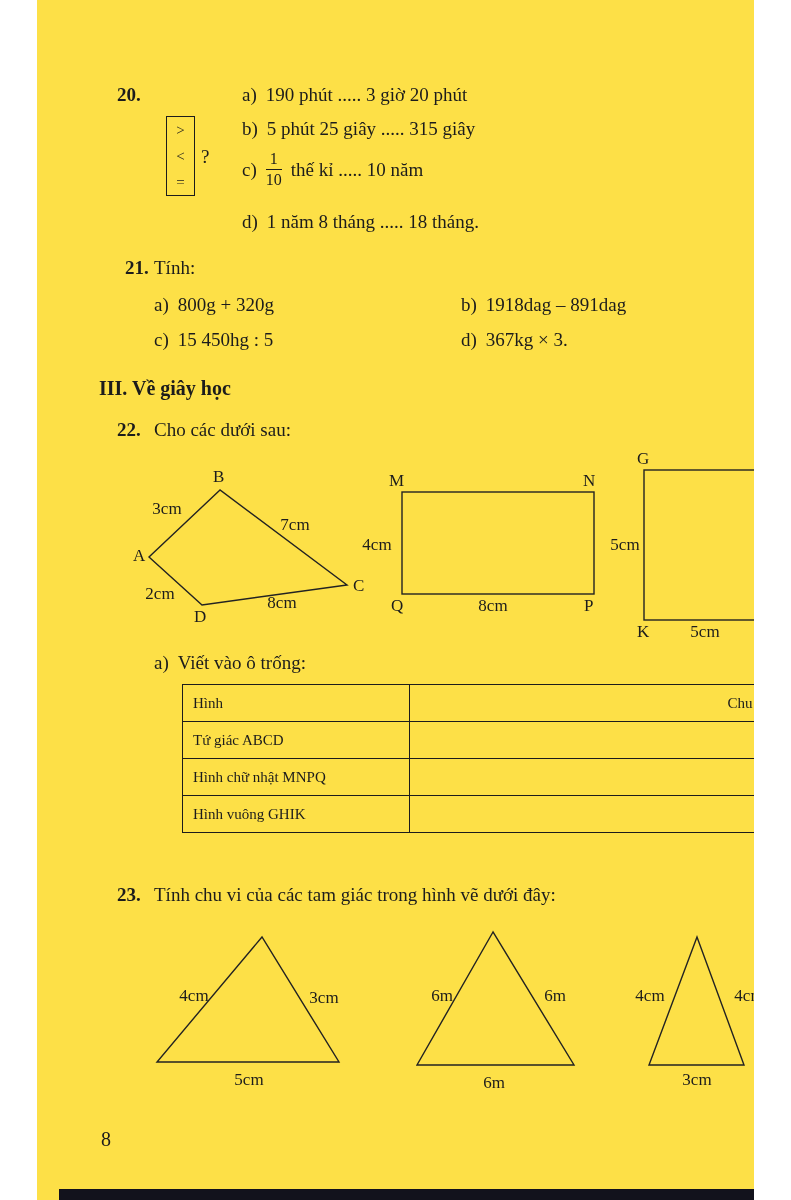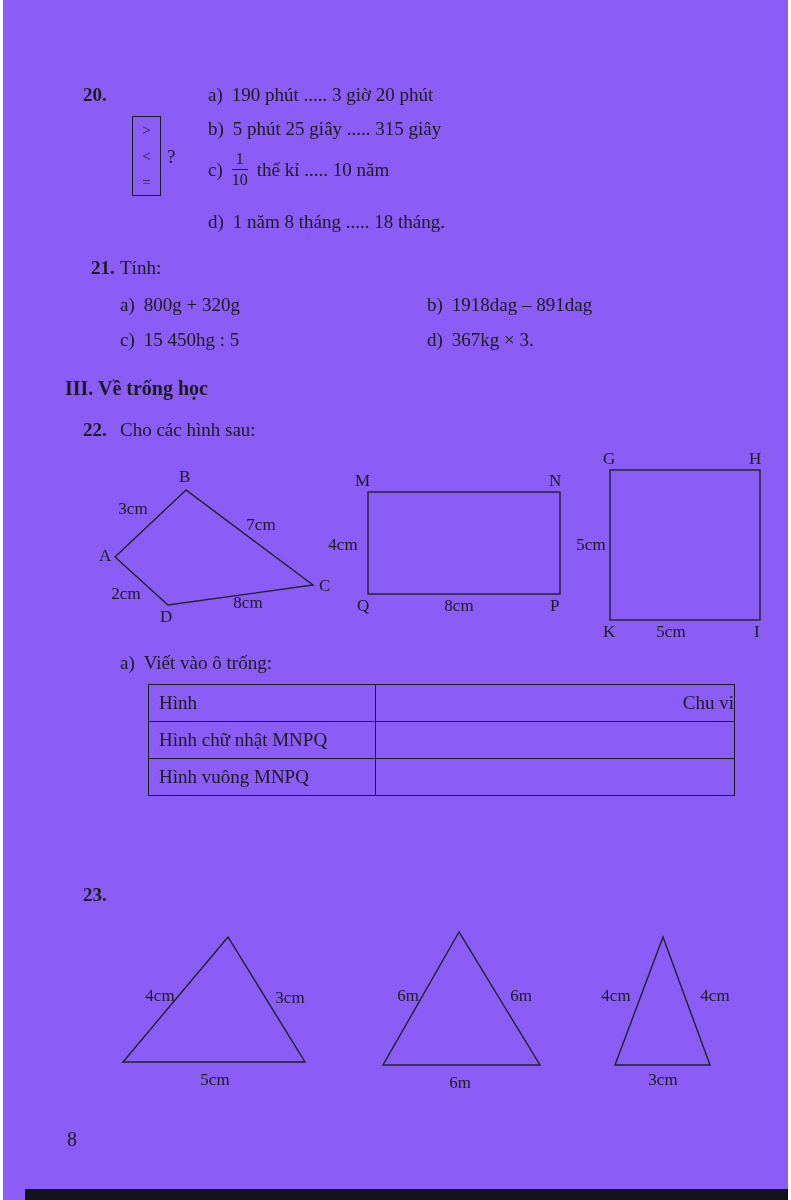--- a/index.html
+++ b/index.html
@@ -1,35 +1,35 @@
 <!DOCTYPE html>
 <html><head>
 <meta charset="utf-8">
 <style>
   * { margin:0; padding:0; box-sizing:border-box; }
   html, body { background:#ffffff; }
   body { font-family:"Liberation Serif","DejaVu Serif",serif; color:#1c1c1c; }
-  .page { position:relative; width:785px; height:1200px; background:#8b5cf6; overflow:hidden; margin:0 auto; }
+  .page { position:relative; width:717px; height:1200px; background:#fde047; overflow:hidden; margin:0 auto; }
   .line { position:absolute; font-size:19px; white-space:nowrap; }
   .bold { font-weight:700; }
   .lbl { display:inline-block; margin-right:9px; }
   .flexline { display:flex; align-items:center; }
   .frac { display:inline-flex; flex-direction:column; align-items:center; font-size:16px; line-height:1.15; margin-right:9px; }
   .frac .num { padding:0 4px 1px; border-bottom:1.5px solid #1c1c1c; }
   .frac .den { padding-top:1px; }
   .compare-box { position:absolute; left:129px; top:116px; width:29px; height:80px; border:1.6px solid #1c1c1c;
                  display:flex; flex-direction:column; align-items:center; justify-content:space-around; }
   .compare-box span { font-size:15px; line-height:1; }
   .qmark { position:absolute; left:164px; top:146px; font-size:19px; }
   .section-title { position:absolute; font-size:20px; font-weight:700; }
   svg { position:absolute; }
   svg text { font-family:"Liberation Serif","DejaVu Serif",serif; font-size:17px; fill:#1c1c1c; }
   svg .shape { fill:none; stroke:#222222; stroke-width:1.4px; }
   svg .mid { text-anchor:middle; }
-  .fill-table { position:absolute; left:145px; top:684px; width:586px; border-collapse:collapse; table-layout:fixed; font-size:19px; }
+  .fill-table { position:absolute; left:145px; top:684px; width:586px; border-collapse:collapse; table-layout:fixed; font-size:15px; }
   .fill-table td { border:1.5px solid #1c1c1c; height:37px; padding-left:10px; vertical-align:middle; }
   .fill-table td.center { text-align:right; padding-left:8px; }
   .page-num { position:absolute; left:64px; top:1128px; font-size:20px; }
   .bottom-bar { position:absolute; left:22px; top:1189px; width:769px; height:11px; background:#12121c; }
 </style>
 </head>
 <body>
 
 <div class="page">
 
@@ -58,24 +58,24 @@
   <div class="line" style="left:205px; top:211px;"><span class="lbl">d)</span><span>1 năm 8 tháng ..... 18 tháng.</span></div>
 
   <div class="line bold" style="left:88px; top:257px;">21.</div>
   <div class="line" style="left:117px; top:257px;">Tính:</div>
 
   <div class="line" style="left:117px; top:294px;"><span class="lbl">a)</span><span>800g + 320g</span></div>
   <div class="line" style="left:424px; top:294px;"><span class="lbl">b)</span><span>1918dag – 891dag</span></div>
   <div class="line" style="left:117px; top:329px;"><span class="lbl">c)</span><span>15 450hg : 5</span></div>
   <div class="line" style="left:424px; top:329px;"><span class="lbl">d)</span><span>367kg × 3.</span></div>
 
-  <div class="section-title" style="left:62px; top:377px;">III. Về trống học</div>
+  <div class="section-title" style="left:62px; top:377px;">III. Về giây học</div>
 
   <div class="line bold" style="left:80px; top:419px;">22.</div>
-  <div class="line" style="left:117px; top:419px;">Cho các hình sau:</div>
+  <div class="line" style="left:117px; top:419px;">Cho các dưới sau:</div>
 
   <svg style="left:0; top:448px;" width="791" height="200" viewBox="0 0 791 200">
 
     <polygon class="shape" points="183,42 112,109 165,157 310,137"></polygon>
     <text x="96" y="113">A</text>
     <text x="176" y="34">B</text>
     <text x="316" y="143">C</text>
     <text x="157" y="174">D</text>
     <text class="mid" x="130" y="66">3cm</text>
     <text class="mid" x="258" y="82">7cm</text>
@@ -105,32 +105,37 @@
     <colgroup>
         <col style="width:227px">
         <col style="width:359px">
       </colgroup>
     <tbody>
       <tr>
         <td>Hình</td>
         <td class="center">Chu vi</td>
       </tr>
       <tr>
+        <td>Tứ giác ABCD</td>
+        <td></td>
+      </tr>
+      <tr>
         <td>Hình chữ nhật MNPQ</td>
         <td></td>
       </tr>
       <tr>
-        <td>Hình vuông MNPQ</td>
+        <td>Hình vuông GHIK</td>
         <td></td>
       </tr>
     </tbody>
   </table>
 
 
   <div class="line bold" style="left:80px; top:884px;">23.</div>
+  <div class="line" style="left:117px; top:884px;">Tính chu vi của các tam giác trong hình vẽ dưới đây:</div>
 
   <svg style="left:0; top:920px;" width="791" height="180" viewBox="0 0 791 180">
     <polygon class="shape" points="225,17 120,142 302,142"></polygon>
     <text class="mid" x="157" y="81">4cm</text>
     <text class="mid" x="287" y="83">3cm</text>
     <text class="mid" x="212" y="165">5cm</text>
 
     <polygon class="shape" points="456,12 380,145 537,145"></polygon>
     <text class="mid" x="405" y="81">6m</text>
     <text class="mid" x="518" y="81">6m</text>

